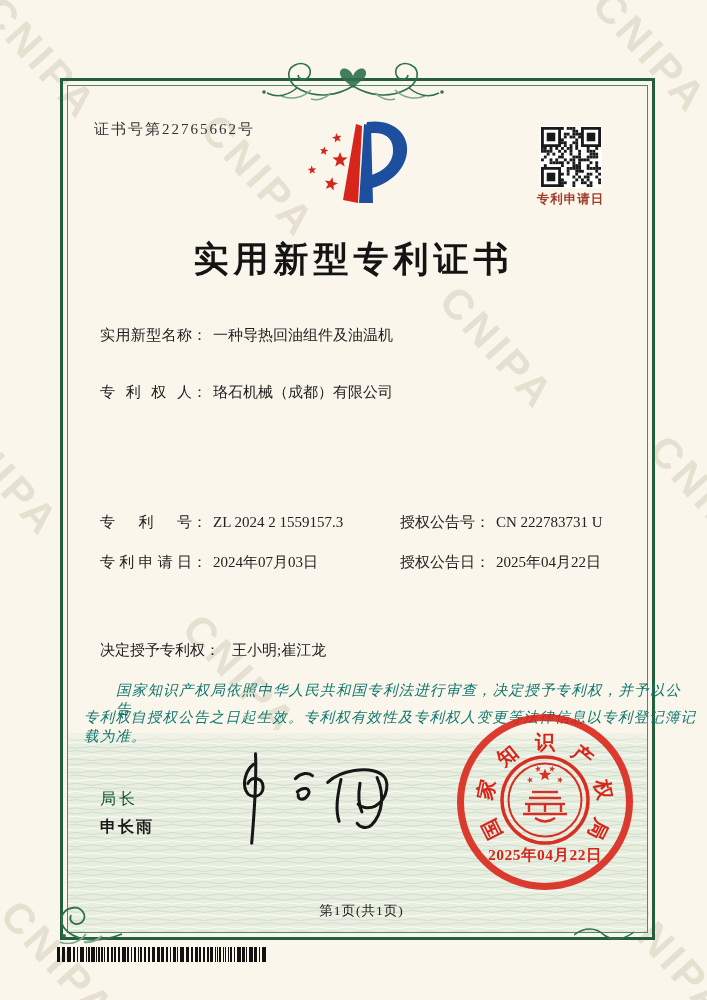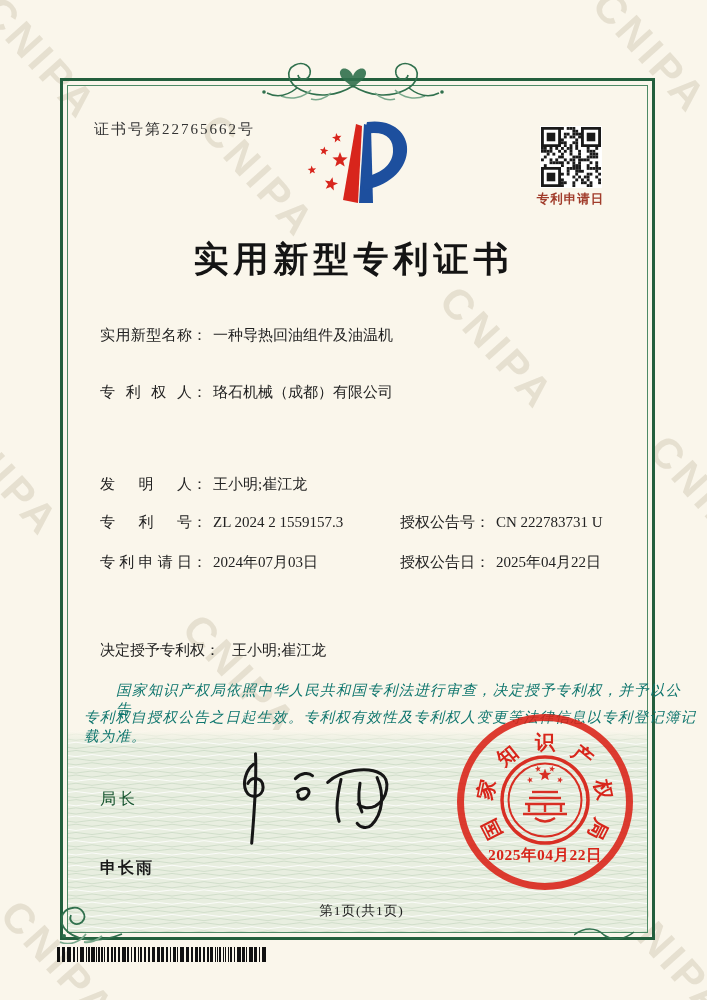--- a/index.html
+++ b/index.html
@@ -80,21 +80,21 @@
     font-style:italic;
   }
   .notice1{left:116px; top:681px;}
   .notice2{left:84px;  top:708px;}
   
   .sig-title{position:absolute; z-index:5; left:100px; top:789px;
     font-family:"Liberation Sans","DejaVu Sans",sans-serif;
     font-size:16px; font-weight:normal; letter-spacing:3px; color:#14532d;}
   .sig-name{position:absolute; z-index:5; left:100px; top:817px;
     font-family:"Liberation Sans","DejaVu Sans",sans-serif;
-    font-size:16px; font-weight:bold; letter-spacing:2px; color:#1a1a1a;margin-top:41px;}
+    font-size:16px; font-weight:bold; letter-spacing:2px; color:#1a1a1a;}
   .sig-script{position:absolute; z-index:5; left:208px; top:748px;}
   
   .seal{
     position:absolute; z-index:6; left:457px; top:714px;
     width:162px; height:162px; border:7px solid rgba(217,33,22,0.88);
     border-radius:50%;
   }
   .seal-char{
     position:absolute; left:50%; top:50%;
     font-size:20px; font-weight:bold; color:#d8251a; line-height:20px;
@@ -372,23 +372,20 @@
 
   <div class="row" style="top:295px">
     <span class="lbl">实用新型名称</span><span class="colon">：</span><span class="val">一种导热回油组件及油温机</span>
   </div>
 
   <div class="row" style="top:352px">
     <span class="lbl">专利权人</span><span class="colon">：</span><span class="val">珞石机械（成都）有限公司</span>
   </div>
 
 
-  <div class="row" style="top:444px">
-    <span class="lbl">发明人</span><span class="colon">：</span><span class="val">王小明;崔江龙</span>
-  </div>
 
   <div class="row" style="top:482px;width:520px">
     <span class="lbl">专利号</span><span class="colon">：</span><span class="val">ZL 2024 2 1559157.3</span>
     <span class="col-right">
       <span class="lbl natural">授权公告号</span><span class="colon">：</span><span class="val">CN 222783731 U</span>
     </span>
   </div>
 
   <div class="row" style="top:522px;width:520px">
     <span class="lbl">专利申请日</span><span class="colon">：</span><span class="val">2024年07月03日</span>

